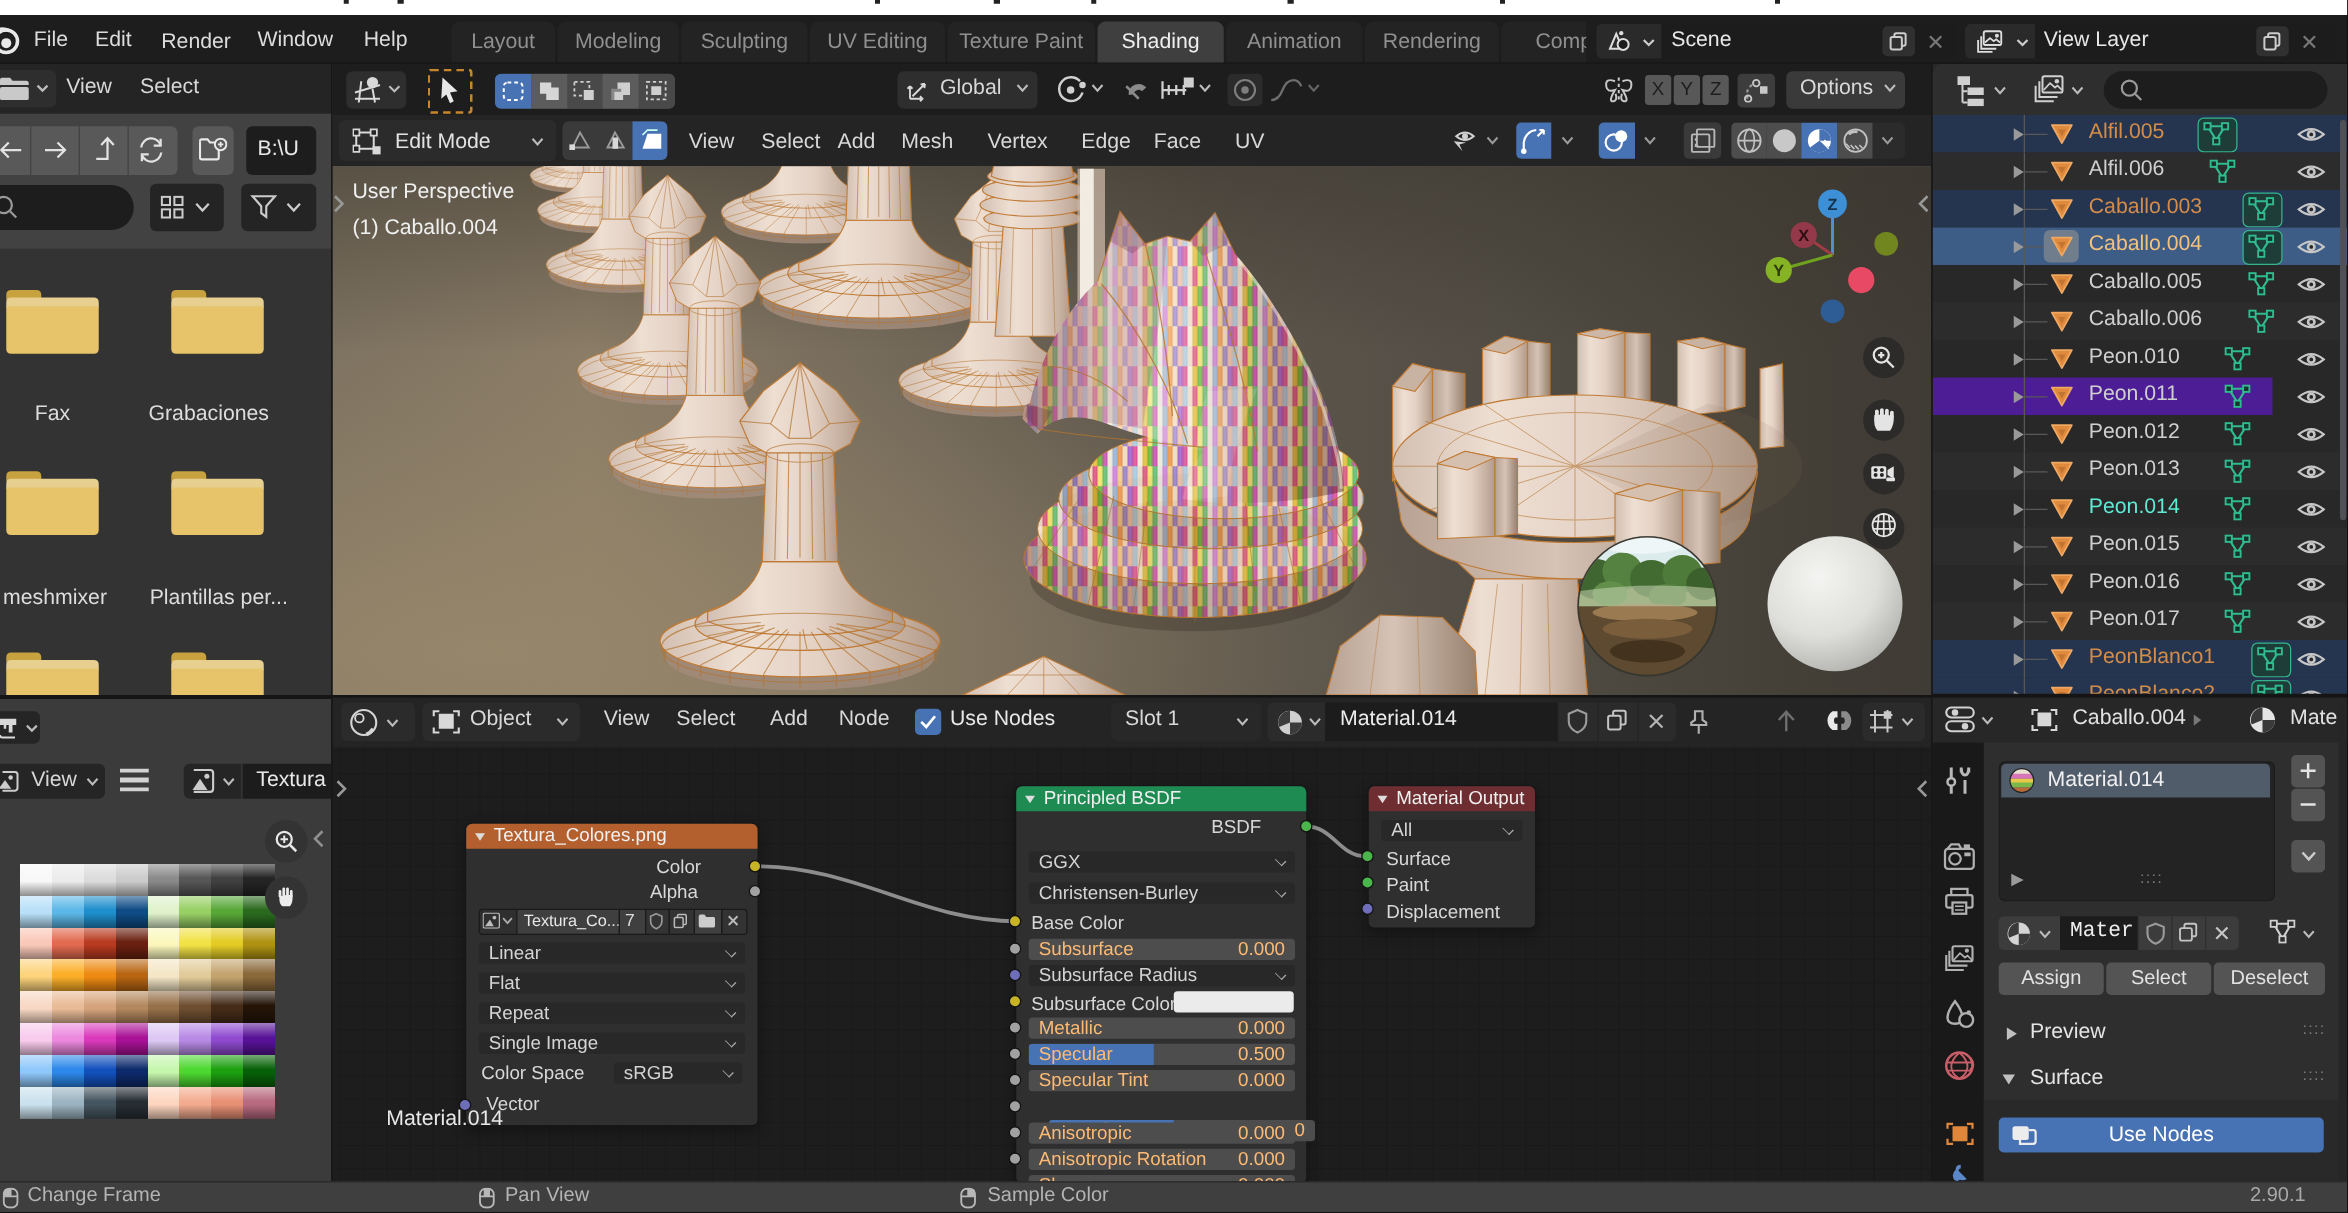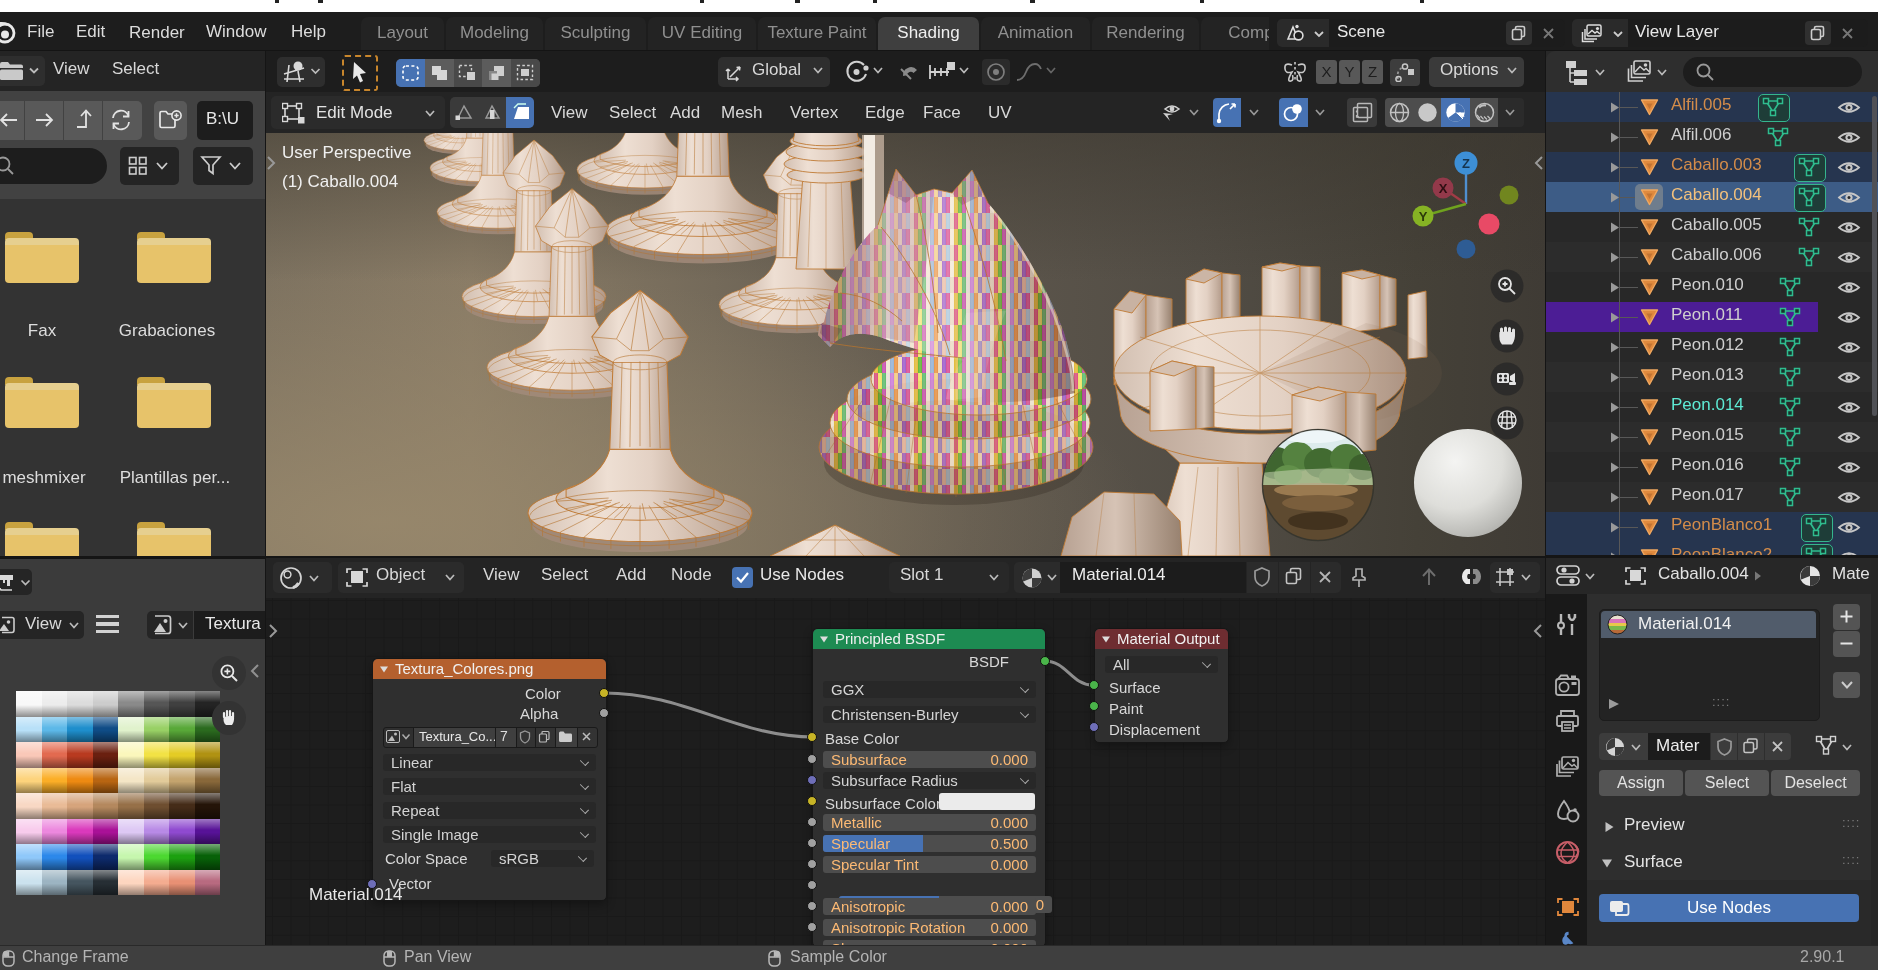--- a/index.html
+++ b/index.html
@@ -1561,21 +1561,21 @@
   <div class="abs" style="left:53px;top:175px;width:49px;height:27px;background:#3c3c3c;border-radius:4px 0 0 4px;"></div>
   <svg class="abs" style="left:57px;top:177px;" width="24" height="24" viewBox="0 0 24 24">
     <circle cx="12" cy="12" r="9" fill="#d4d4d4"></circle>
     <path d="M12 3 A 9 9 0 0 0 4.2 15.2 L12 12 Z" fill="#3a3a3a"></path>
     <path d="M21 12 A 9 9 0 0 1 12 21 L12 12 Z" fill="#3a3a3a"></path>
   </svg>
   <svg class="abs" style="left:84px;top:185px;" width="12" height="9" viewBox="0 0 12 9">
         <path d="M2 2 L6 6.5 L10 2" stroke="#bbb" stroke-width="1.7" fill="none"></path>
       </svg>
   <div class="abs" style="left:102px;top:175px;width:62px;height:27px;background:#1c1c1c;"></div>
-  <div class="txt" style="left:110px;top:178px;color:#ededed;">Mater</div>
+  <div class="txt" style="left:110px;top:178px;color:#ededed;font-family:Liberation Mono, monospace;">Mater</div>
   <div class="abs" style="left:165px;top:175px;width:26px;height:27px;background:#3c3c3c;"></div>
   <svg class="abs" style="left:169px;top:179px;" width="19" height="20" viewBox="0 0 19 20">
         <path d="M9.5 2 L16 4.5 L16 10 Q16 15.5 9.5 18 Q3 15.5 3 10 L3 4.5 Z" fill="none" stroke="#9a9a9a" stroke-width="1.7"></path>
       </svg>
   <div class="abs" style="left:192px;top:175px;width:26px;height:27px;background:#3c3c3c;"></div>
   <svg class="abs" style="left:196px;top:179px;" width="18" height="18" viewBox="0 0 18 18">
     <rect x="5.5" y="2" width="9.5" height="10" rx="1.5" fill="none" stroke="#c4c4c4" stroke-width="1.5"></rect>
     <rect x="2" y="5.5" width="9.5" height="10" rx="1.5" fill="#3c3c3c" stroke="#c4c4c4" stroke-width="1.5"></rect>
   </svg>
   <div class="abs" style="left:219px;top:175px;width:26px;height:27px;background:#3c3c3c;border-radius:0 4px 4px 0;"></div>

